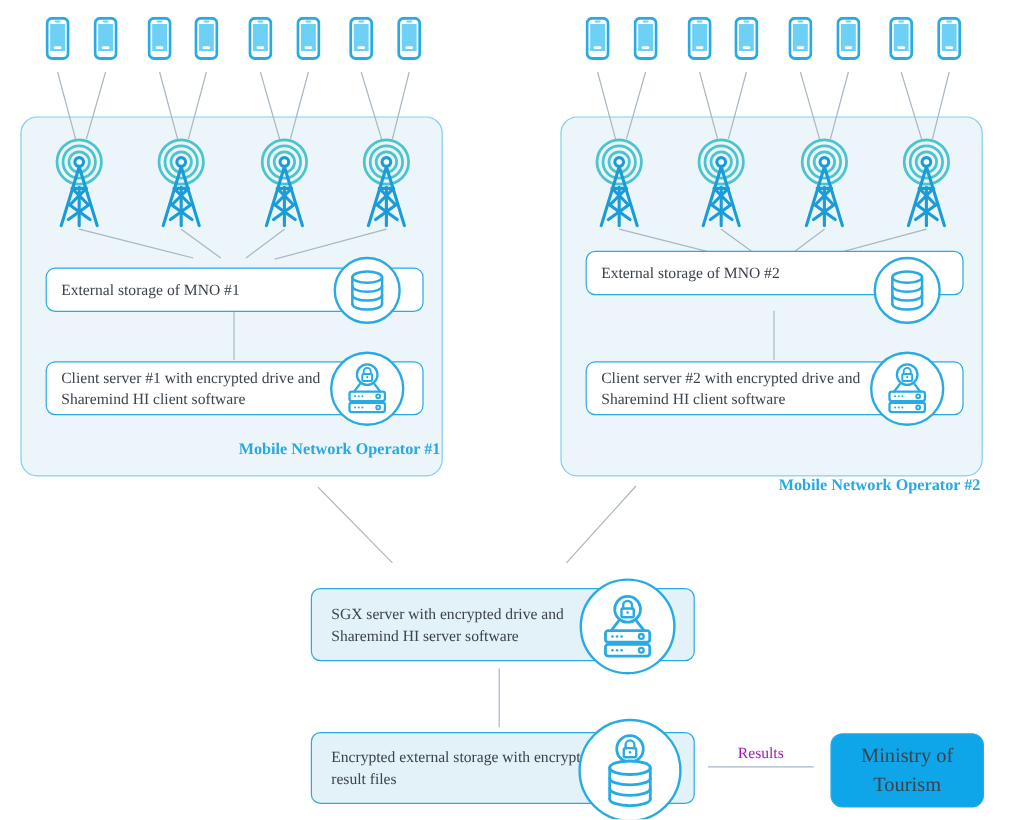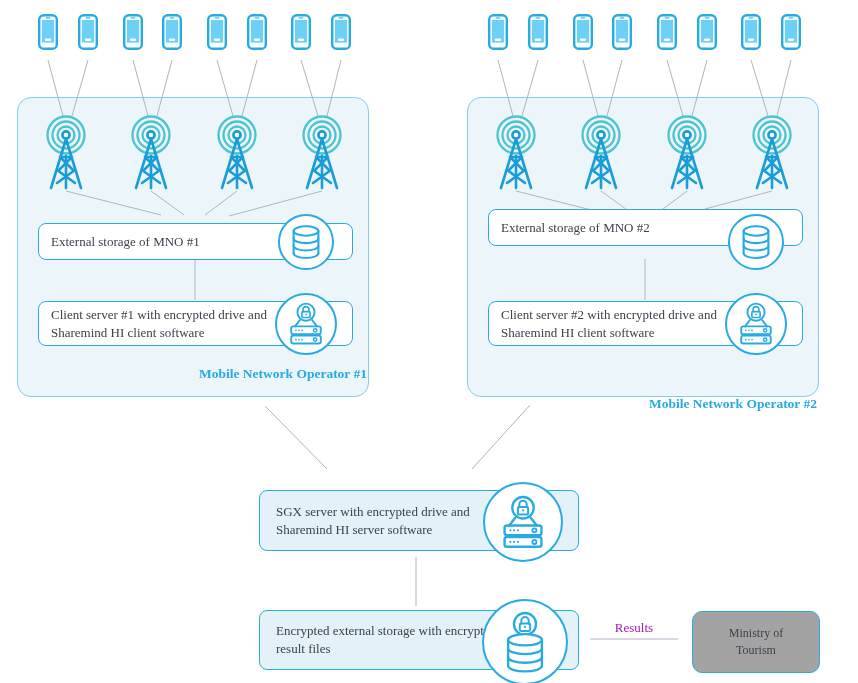--- a/index.html
+++ b/index.html
@@ -17,23 +17,23 @@
   
   .node{
     position:absolute;background:#ffffff;border:1.5px solid #29abe2;
     border-radius:8px;z-index:3;display:flex;align-items:center;
     color:#3c434c;font-size:13px;line-height:1.35;
   }
   .node .txt{padding-left:12px;}
   .node.filled{background:#e3f1f9;}
   .node.filled .txt{padding-left:16px;max-width:232px;}
   .ministry{
-    position:absolute;background:#a3a3a3;border:1.5px solid #29abe2;
+    position:absolute;background:#0ea5e9;border:1.5px solid #29abe2;
     border-radius:10px;z-index:3;display:flex;align-items:center;justify-content:center;
-    text-align:center;color:#3c434c;font-size:12px;line-height:1.4;
+    text-align:center;color:#3c434c;font-size:17px;line-height:1.4;
   }
   .icon-circle{
     position:absolute;background:#ffffff;border:2px solid #29abe2;border-radius:50%;
     z-index:4;display:flex;align-items:center;justify-content:center;
   }
   .mno-label{
     position:absolute;z-index:3;text-align:right;font-weight:bold;
     color:#29a9e1;font-size:13.5px;
   }
   .edge-label{

